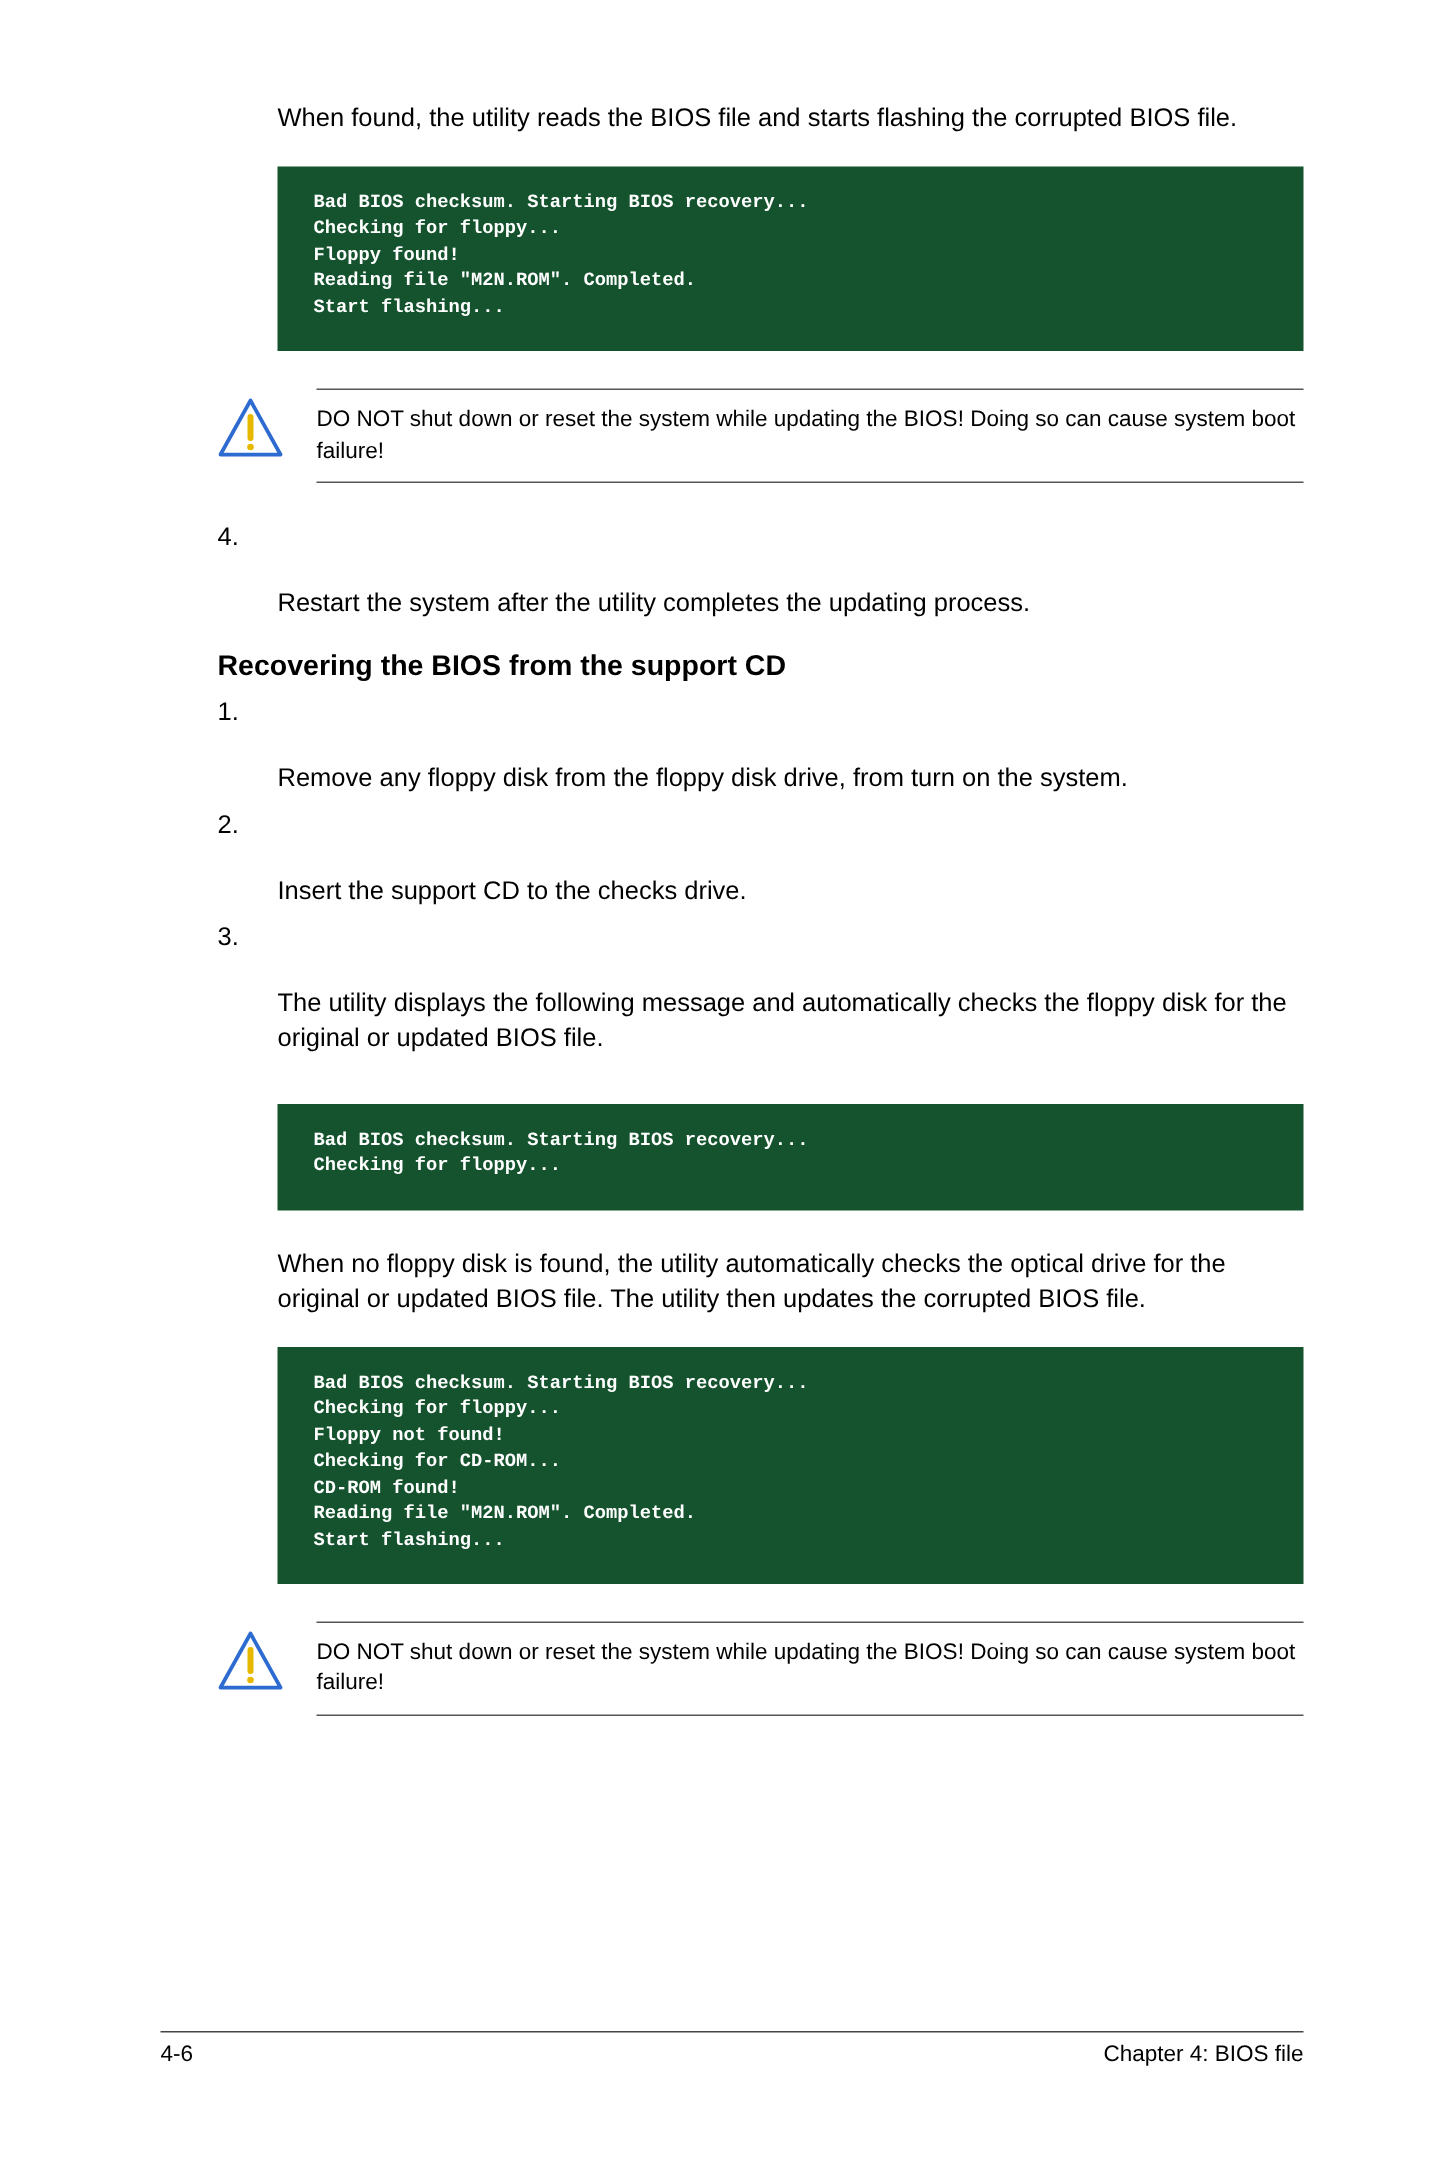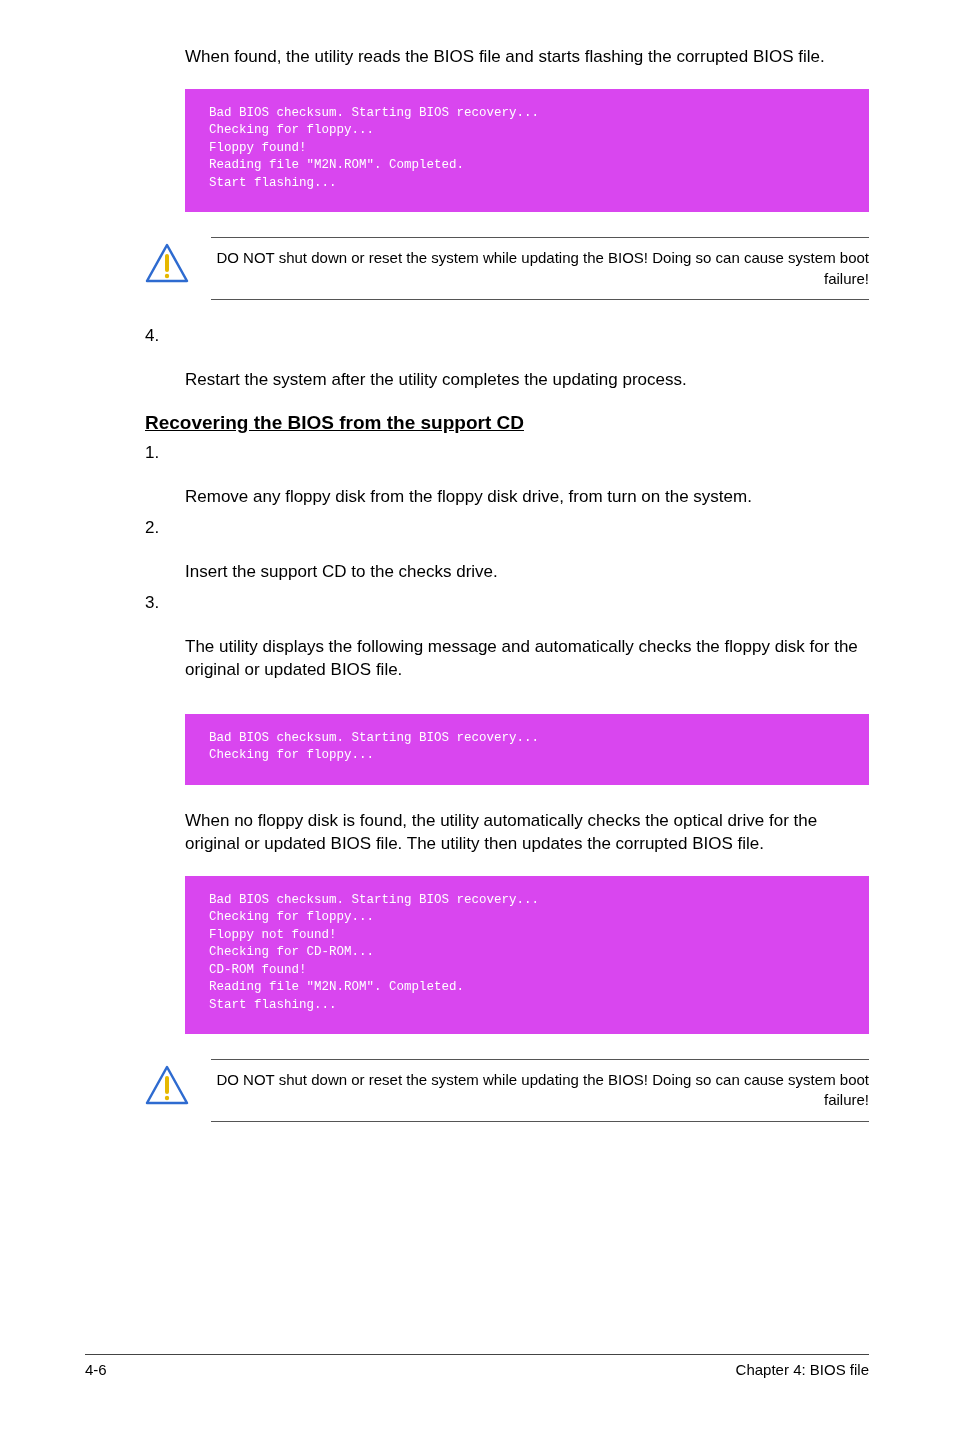--- a/index.html
+++ b/index.html
@@ -7,55 +7,54 @@
     padding: 0;
     font-family: Arial, Helvetica, sans-serif;
     background: #fff;
     color: #000;
     width: 954px;
     min-height: 1438px;
     position: relative;
     box-sizing: border-box;
   }
   .page {
-    padding: 46px 85px 60px 85px;
+    padding: 68px 85px 60px 85px;
     box-sizing: border-box;
     min-height: 1438px;
     display: flex;
     flex-direction: column;
   }
   .content {
     flex: 1;
     padding-left: 60px;
   }
   .para {
     font-size: 17px;
     line-height: 1.35;
     margin: 0 0 20px 0;
   }
   .para.indented {
     margin-left: 40px;
   }
   .terminal {
-    background: #d946ef;
+    background: #14532d;
     color: #fff;
     font-family: "Courier New", monospace;
-    font-weight: normal;
+    font-weight: bold;
     font-size: 12.5px;
     line-height: 1.4;
     padding: 16px 24px 20px 24px;
     margin: 10px 0 25px 40px;
     white-space: pre;
   }
   .callout {
     display: flex;
     align-items: flex-start;
     margin: 0 0 25px 0;
     gap: 22px;
-    text-align: right;
   }
   .callout-body {
     flex: 1;
     border-top: 1px solid #555;
     border-bottom: 1px solid #555;
     padding: 10px 0;
     font-size: 15px;
     line-height: 1.35;
   }
   .warning-icon {
@@ -75,34 +74,34 @@
     flex-shrink: 0;
   }
   .ol-body {
     flex: 1;
     margin-top: 44px;
   }
   h3.section {
     font-size: 19px;
     font-weight: bold;
     margin: 20px 0 8px 0;
-    text-decoration: underline;
   }
   .subpara {
     font-size: 17px;
     line-height: 1.35;
     margin: 0 0 18px 0;
   }
   .footer {
     border-top: 1px solid #444;
     padding-top: 6px;
     display: flex;
     justify-content: space-between;
     font-size: 15px;
     margin-top: auto;
+    margin-left: 22px;
   }
 </style>
 </head>
 <body>
 
 <div class="page">
   <div class="content">
 
     <p class="para indented">When found, the utility reads the BIOS file and starts flashing the corrupted BIOS file.</p>
 

